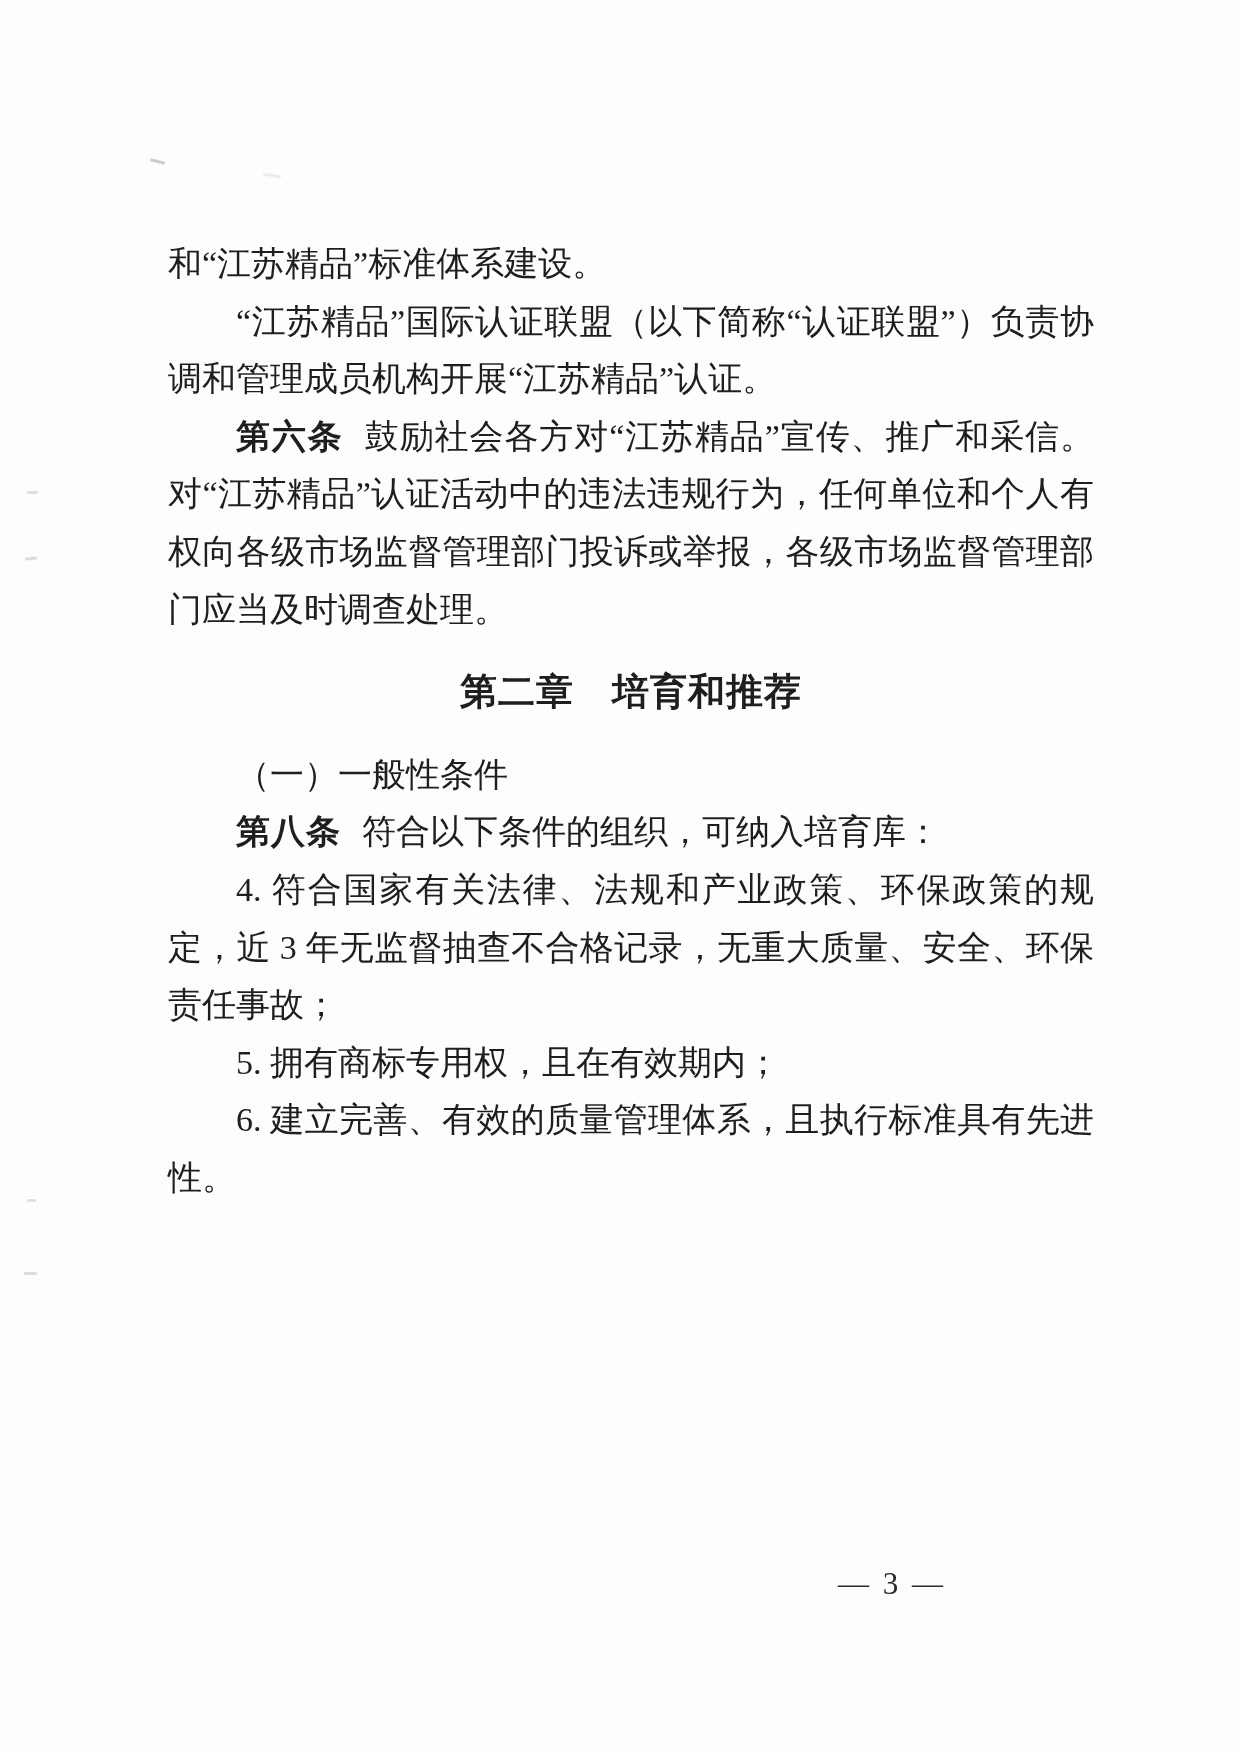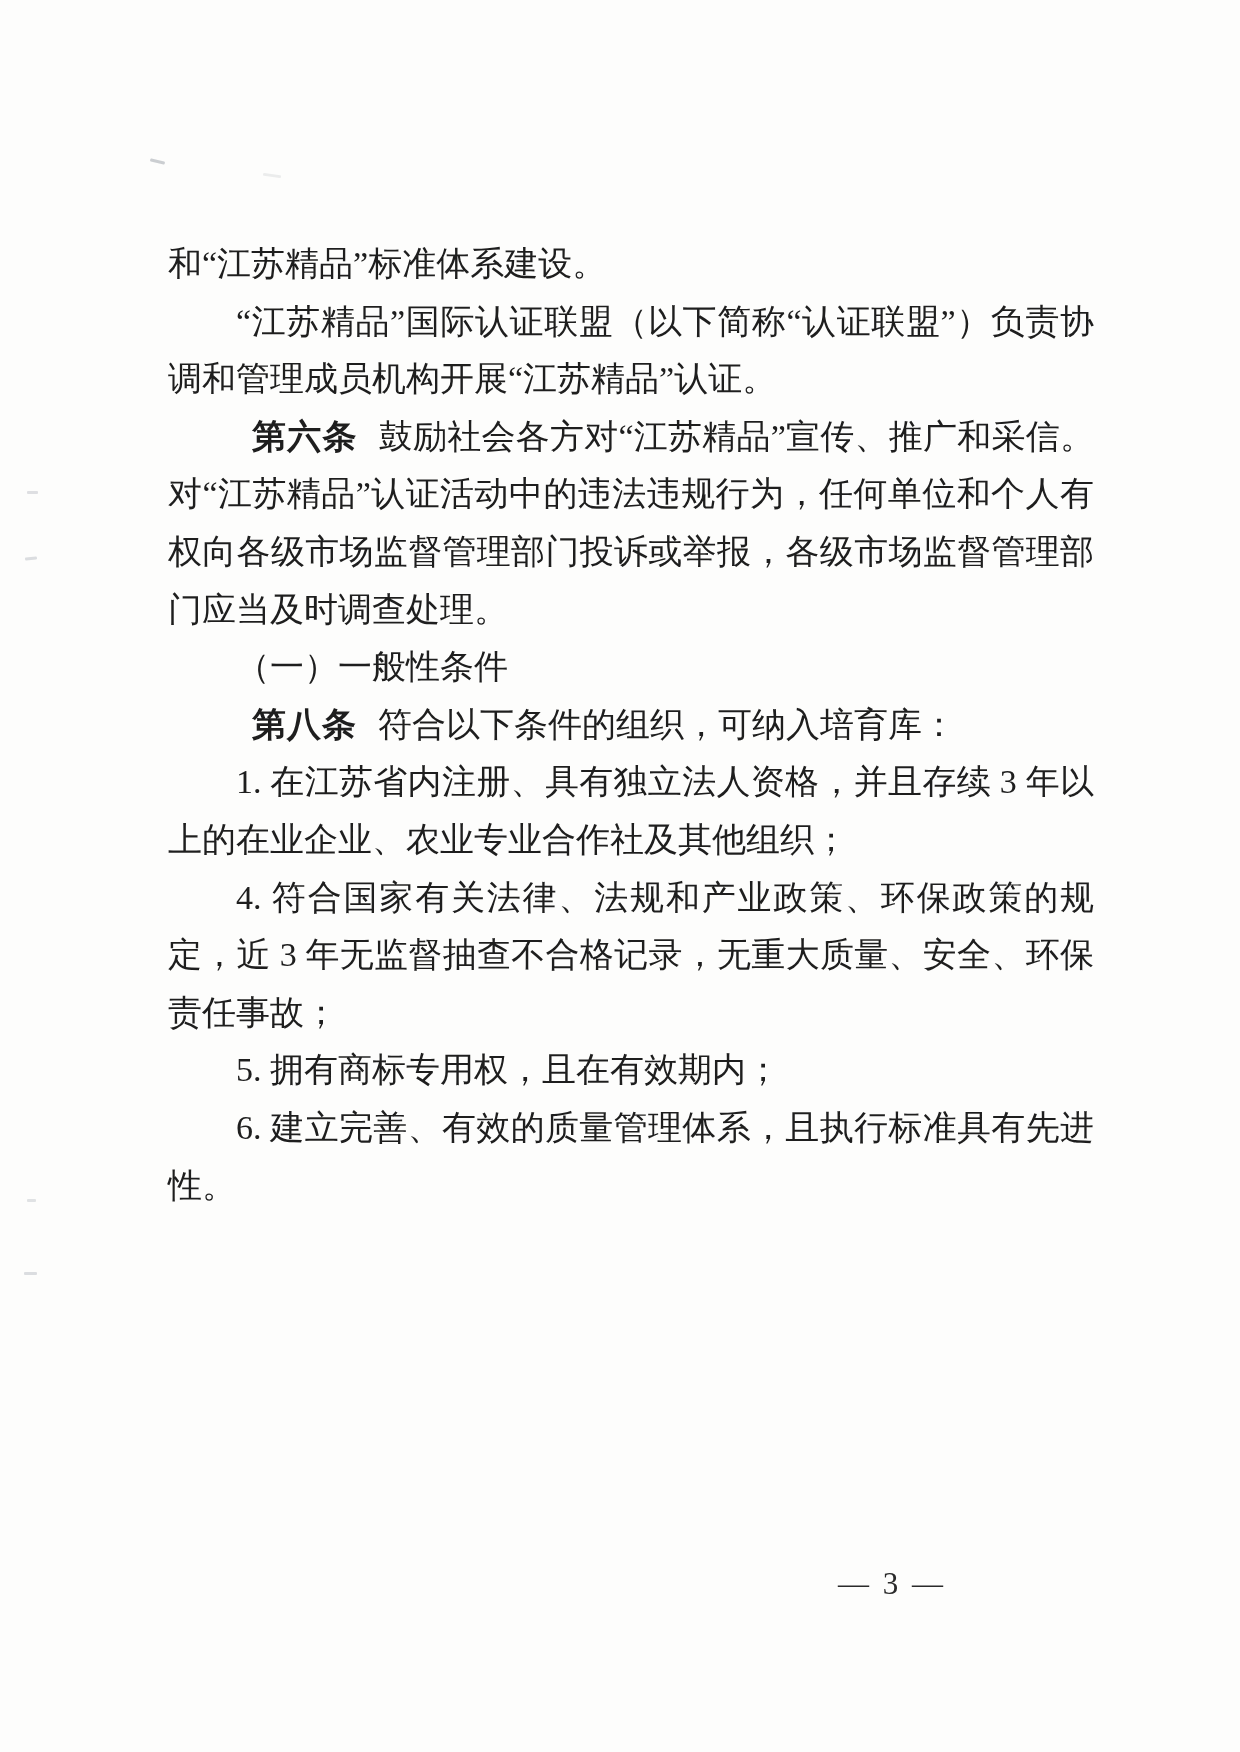--- a/index.html
+++ b/index.html
@@ -31,21 +31,20 @@
     text-indent: 2em;
   }
   .para.no-indent {
     text-indent: 0;
   }
   .article-lead {
     font-family: "Liberation Sans", "DejaVu Sans", sans-serif;
     font-weight: 700;
     margin-right: 0.62em;
     letter-spacing: 1px;
-    margin-left: 16px;
   }
   .chapter-heading {
     margin: 25px 0;
     text-indent: 0;
     text-align: center;
     font-family: "Liberation Sans", "DejaVu Sans", sans-serif;
     font-weight: 700;
     font-size: 37px;
     line-height: 57.6px;
     letter-spacing: 1px;
@@ -85,27 +84,27 @@
   <span class="artifact a6"></span>
 
   <div class="doc-body">
 
     <p class="para no-indent">和“江苏精品”标准体系建设。</p>
 
     <p class="para">“江苏精品”国际认证联盟（以下简称“认证联盟”）负责协调和管理成员机构开展“江苏精品”认证。</p>
 
     <p class="para"><span class="article-lead">第六条</span><span>鼓励社会各方对“江苏精品”宣传、推广和采信。对“江苏精品”认证活动中的违法违规行为，任何单位和个人有权向各级市场监督管理部门投诉或举报，各级市场监督管理部门应当及时调查处理。</span></p>
 
+    <h2 class="chapter-heading">第二章　培育和推荐</h2>
 
 
     <p class="para">（一）一般性条件</p>
 
     <p class="para"><span class="article-lead">第八条</span><span>符合以下条件的组织，可纳入培育库：</span></p>
 
-    <p class="para">1. 在江苏省内注册、具有独立法人资格，并且存续 3 年以上的在业企业、农业专业合作社及其他组织；</p>
 
 
 
     <p class="para">4. 符合国家有关法律、法规和产业政策、环保政策的规定，近 3 年无监督抽查不合格记录，无重大质量、安全、环保责任事故；</p>
 
     <p class="para">5. 拥有商标专用权，且在有效期内；</p>
 
     <p class="para">6. 建立完善、有效的质量管理体系，且执行标准具有先进性。</p>
 
   </div>

